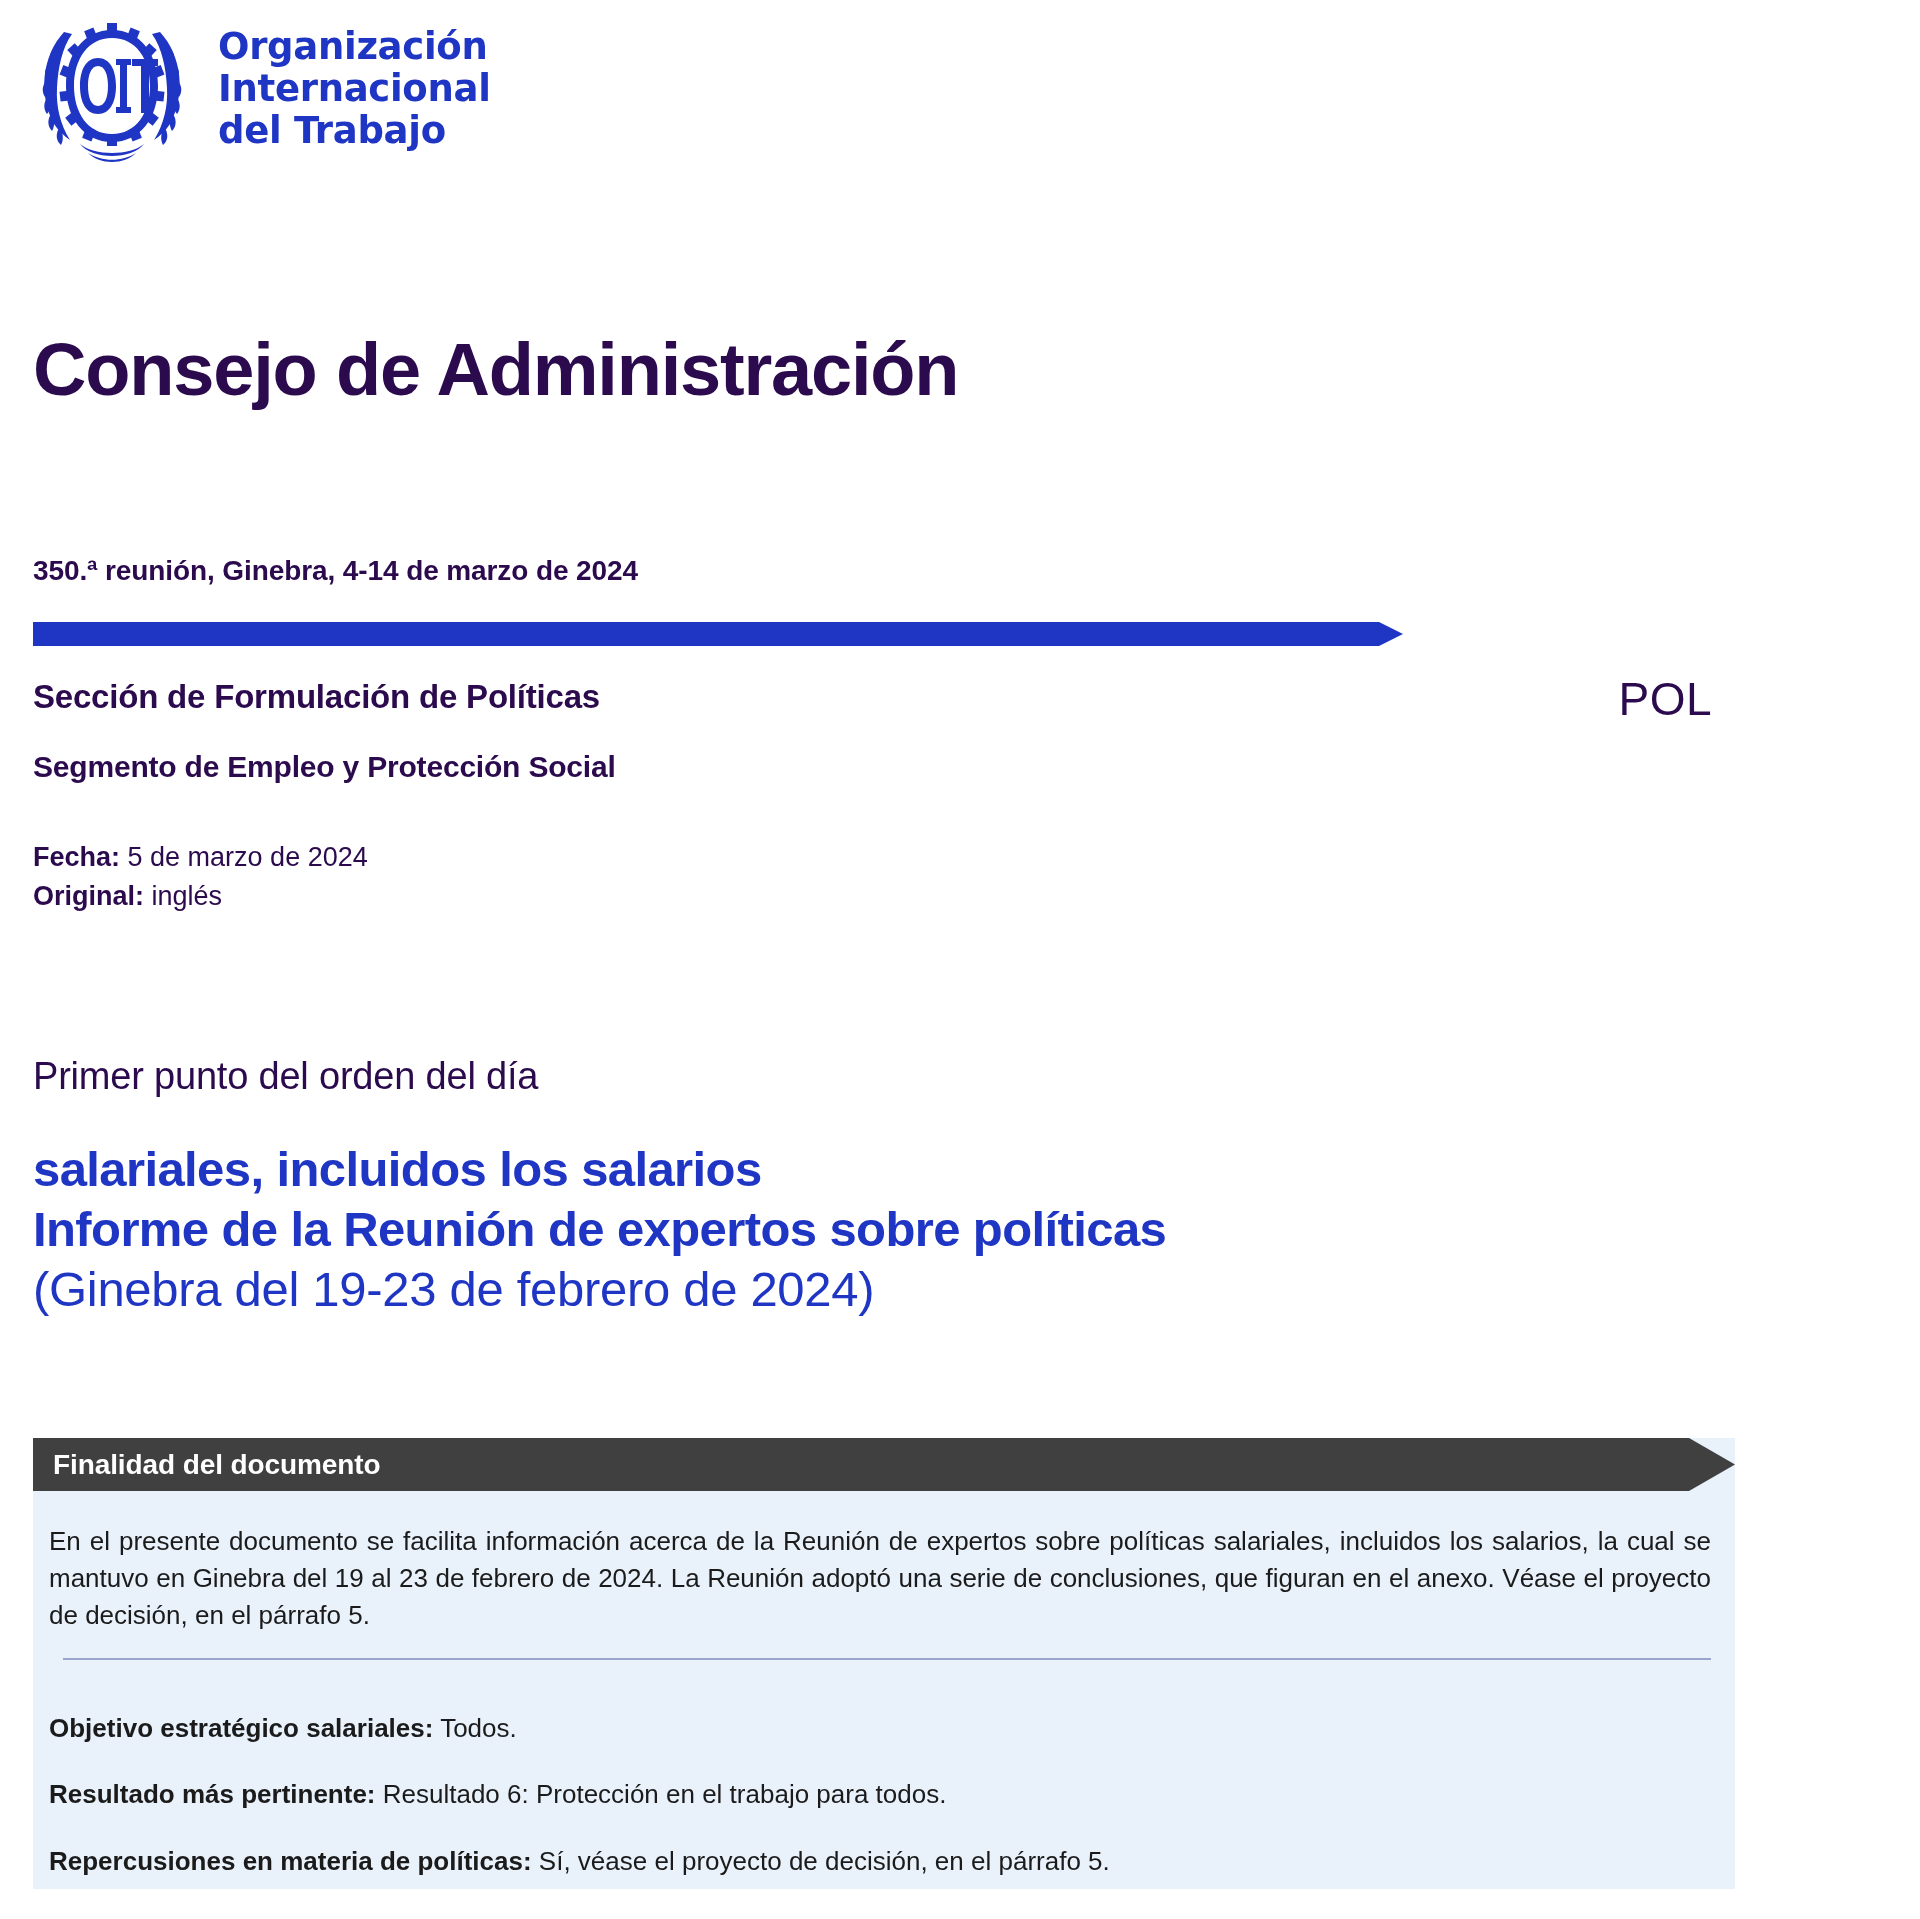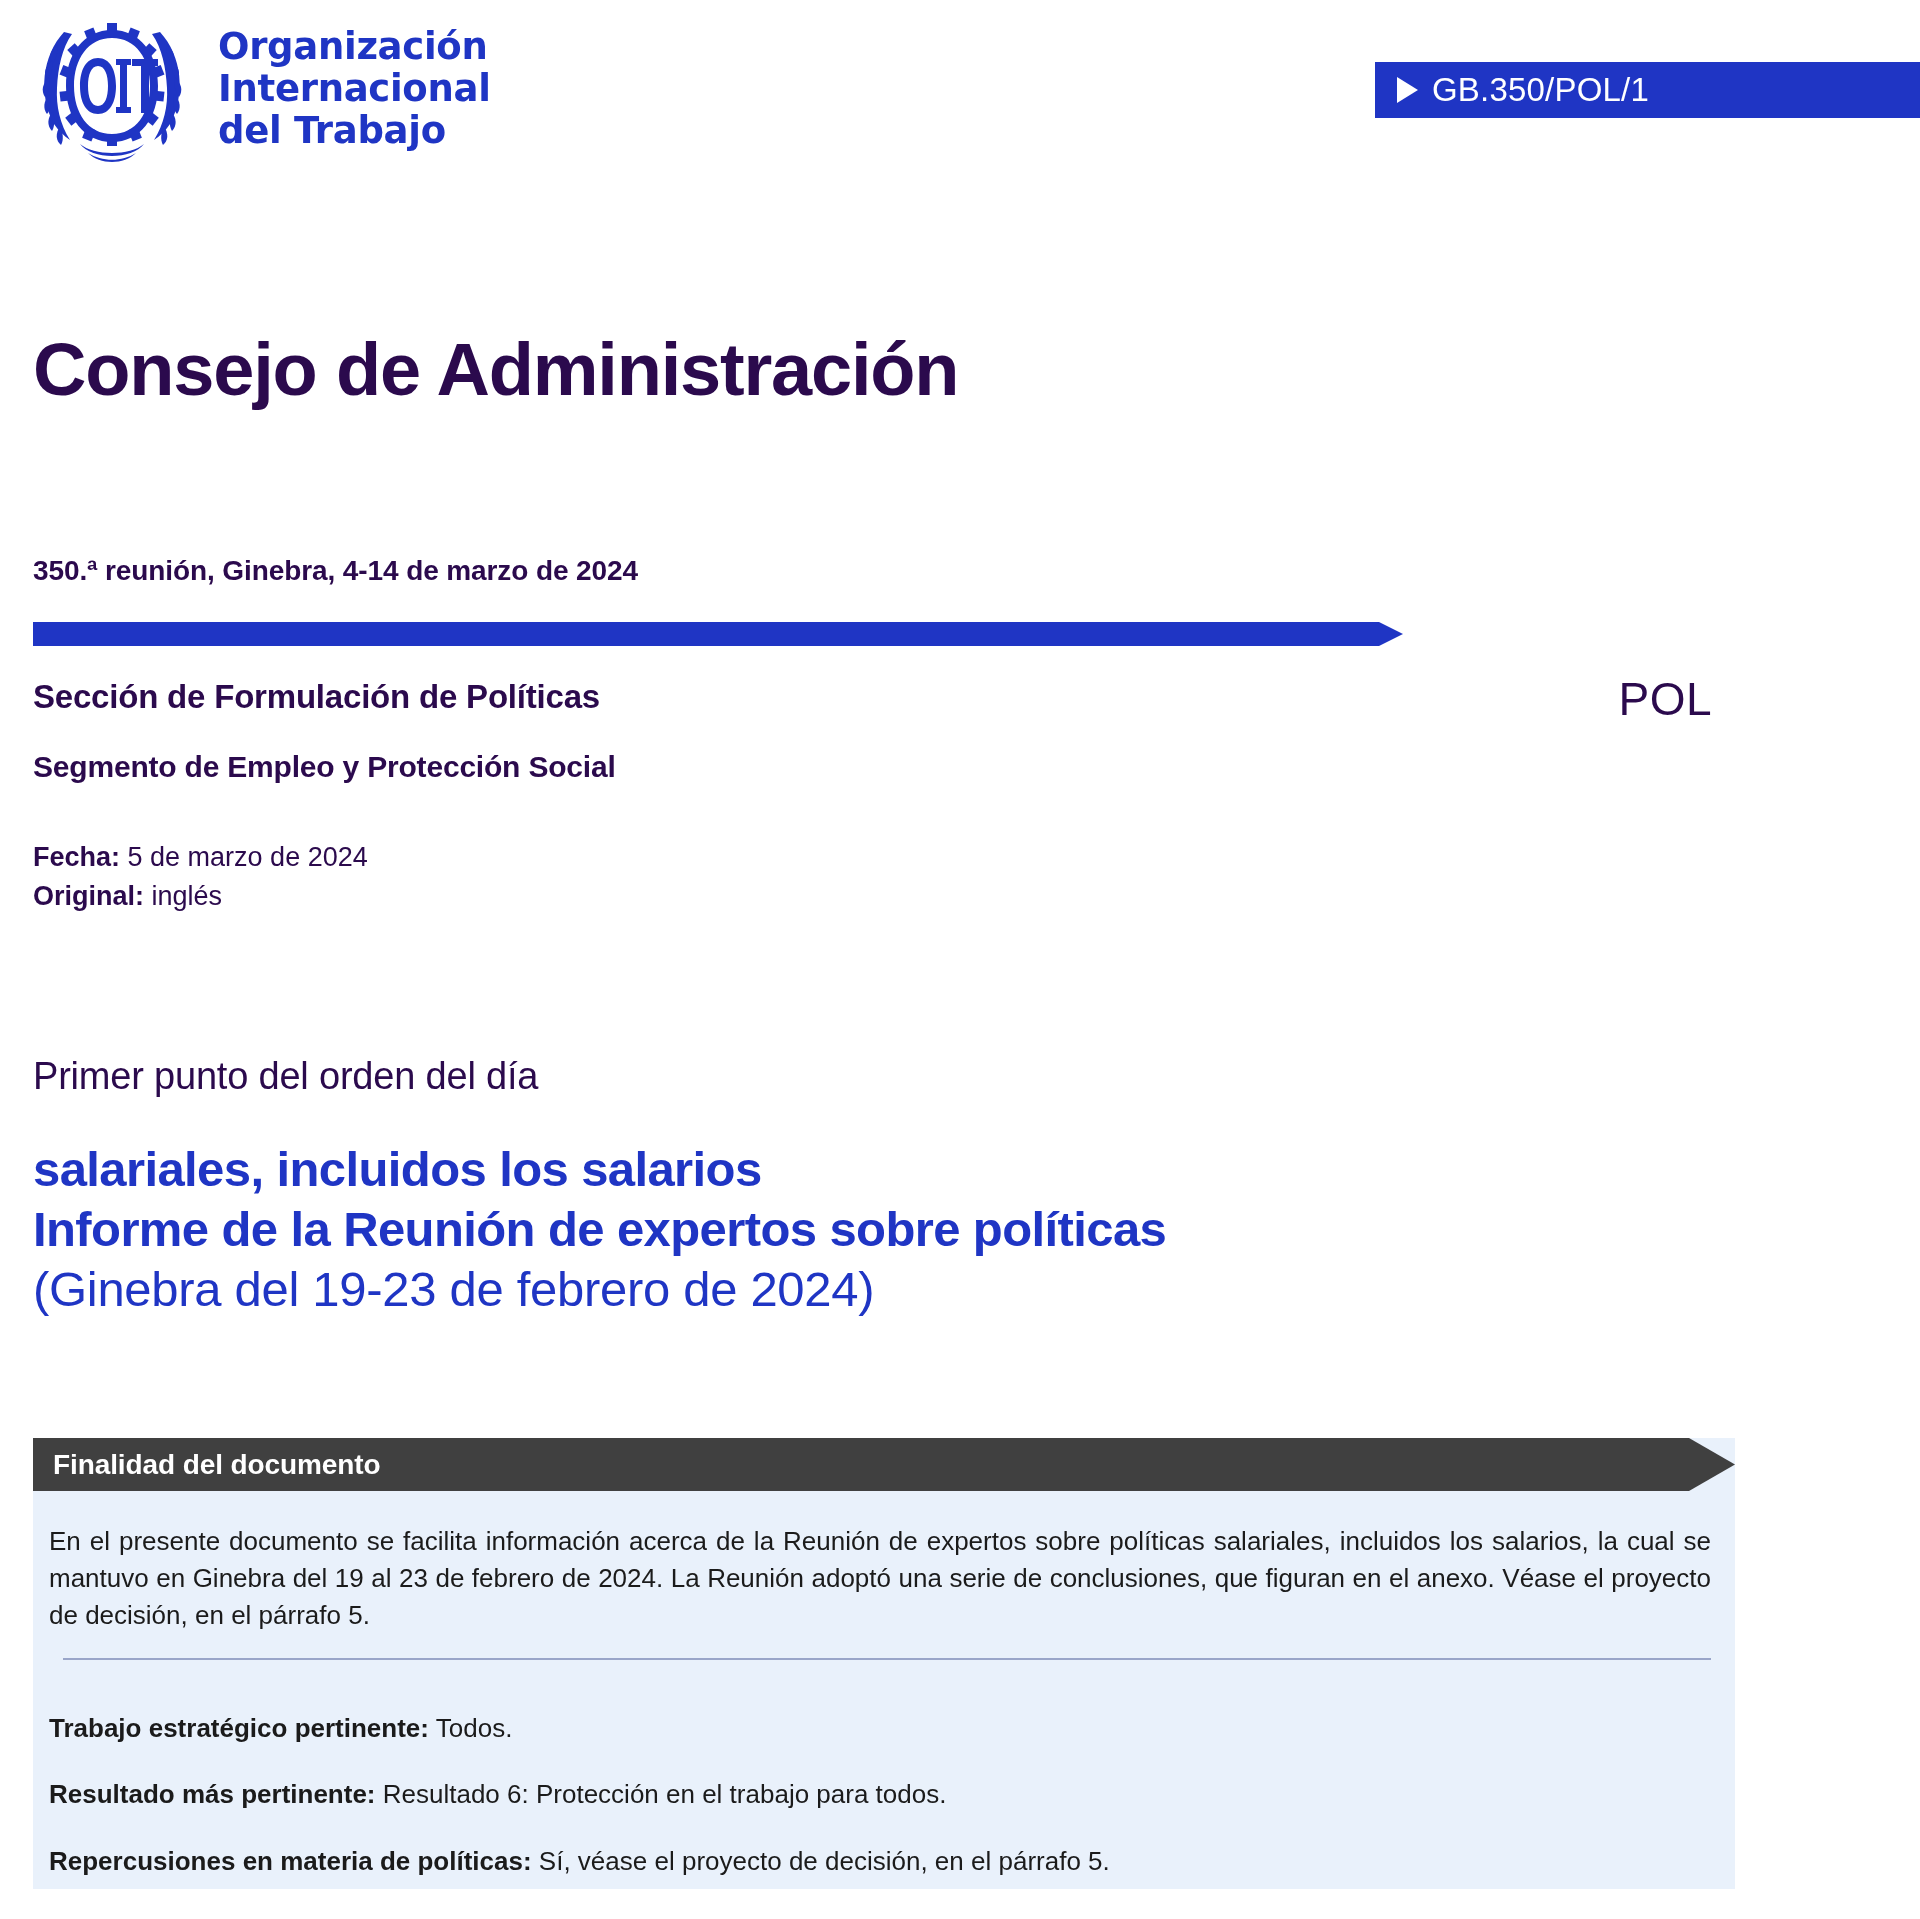--- a/index.html
+++ b/index.html
@@ -285,24 +285,20 @@
         <rect x="88" y="93" width="15" height="6"></rect>
         <rect x="104" y="45" width="26" height="7"></rect>
         <rect x="113" y="45" width="8" height="54"></rect>
       </g>
     </svg>
     <div class="logo-text">Organización
 Internacional
 del Trabajo</div>
   </div>
 
-  <div class="doc-badge">
-    <span class="tri"></span>
-    <span class="code">GB.350/POL/1</span>
-  </div>
 
 </div>
 
 <div class="gb-title">Consejo de Administración</div>
 <div class="gb-session">350.ª reunión, Ginebra, 4-14 de marzo de 2024</div>
 
 <div class="divider-bar"></div>
 
 <div class="sec-primary">Sección de Formulación de Políticas</div>
 <div class="sec-code">POL</div>
@@ -330,21 +326,21 @@
 <div class="purpose-box">
   <div class="purpose-head">
     <span class="ph-label">Finalidad del documento</span>
   </div>
   <div class="purpose-body">
     <p class="purpose-para">En el presente documento se facilita información acerca de la Reunión de expertos sobre políticas salariales, incluidos los salarios, la cual se mantuvo en Ginebra del 19 al 23 de febrero de 2024. La Reunión adoptó una serie de conclusiones, que figuran en el anexo. Véase el proyecto de decisión, en el párrafo 5.</p>
     <div class="purpose-sep"></div>
   </div>
   <div class="purpose-rows">
     <div class="purpose-row">
-      <span class="rlbl">Trabajo estratégico pertinente:</span>
+      <span class="rlbl">Objetivo estratégico salariales:</span>
       <span class="rval">Todos.</span>
     </div>
     <div class="purpose-row">
       <span class="rlbl">Resultado más pertinente:</span>
       <span class="rval">Resultado 6: Protección en el trabajo para todos.</span>
     </div>
     <div class="purpose-row">
       <span class="rlbl">Repercusiones en materia de políticas:</span>
       <span class="rval">Sí, véase el proyecto de decisión, en el párrafo 5.</span>
     </div>

